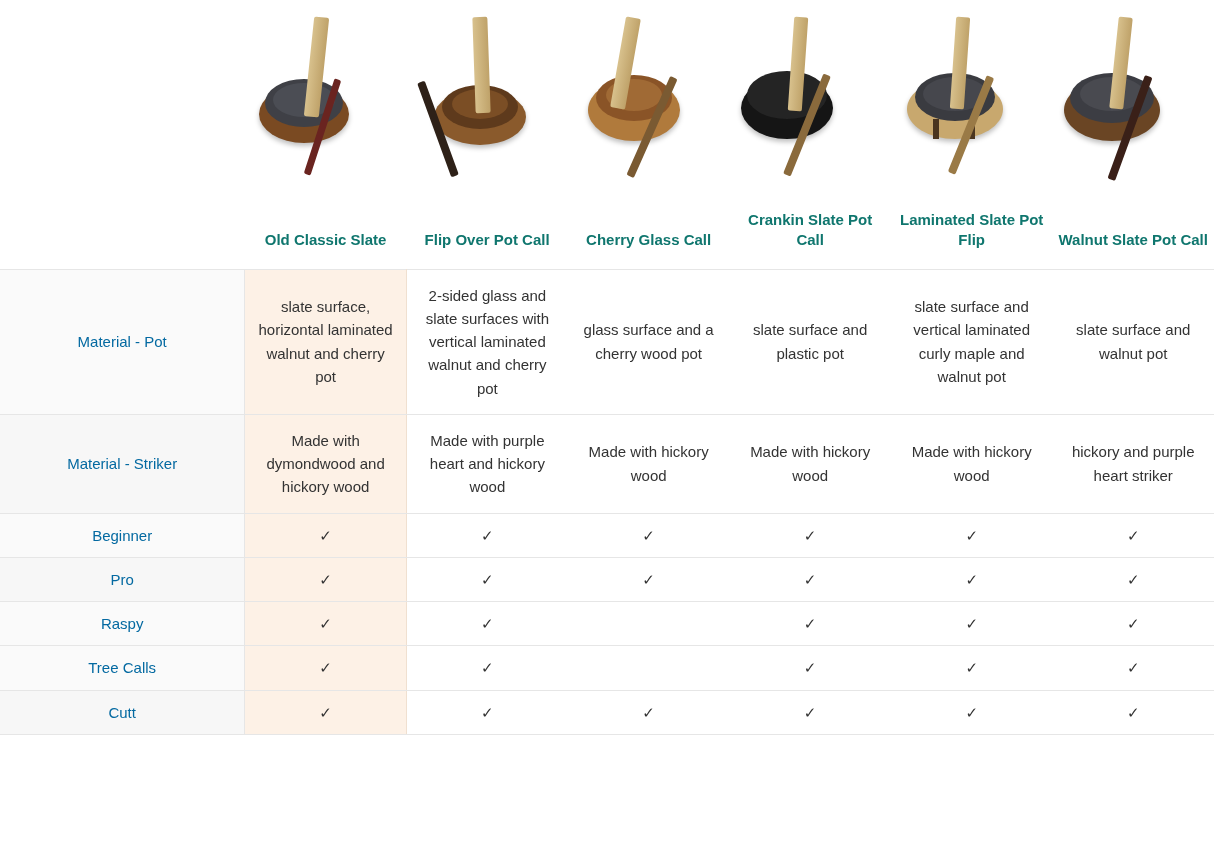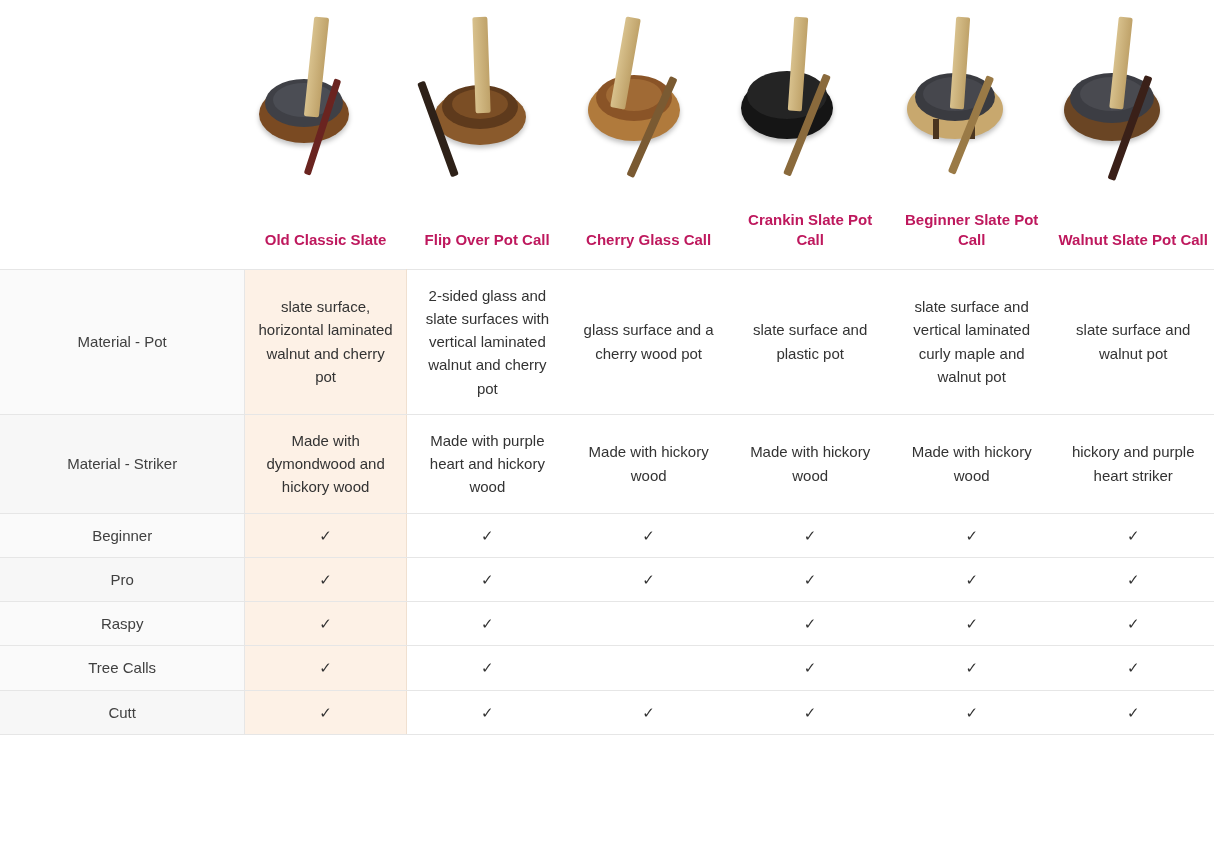--- a/index.html
+++ b/index.html
@@ -55,31 +55,31 @@
     transform-origin: 50% 50%;
   }
 
   
   .prod-head {
     text-align: center;
     vertical-align: bottom;
     padding: 10px 6px 18px 6px;
     font-size: 15px;
     font-weight: bold;
-    color: #be185d;
+    color: #0f766e;
     line-height: 1.35;
     border: none;
   }
   .blank-head { border: none; }
 
   
   td.rowlabel {
     text-align: center;
     font-size: 15px;
-    color: #404040;
+    color: #0369a1;
     background: #fafafa;
     padding: 14px 10px;
     border-top: 1px solid #e6e6e6;
     border-bottom: 1px solid #e6e6e6;
     border-right: 1px solid #e6e6e6;
   }
   td.cell {
     text-align: center;
     font-size: 15px;
     color: #333;
@@ -179,21 +179,21 @@
         </div>
       </td>
     </tr>
 
     <tr>
       <td class="blank-head"></td>
       <td class="prod-head">Old Classic Slate</td>
       <td class="prod-head">Flip Over Pot Call</td>
       <td class="prod-head">Cherry Glass Call</td>
       <td class="prod-head">Crankin Slate Pot Call</td>
-      <td class="prod-head">Beginner Slate Pot Call</td>
+      <td class="prod-head">Laminated Slate Pot Flip</td>
       <td class="prod-head">Walnut Slate Pot Call</td>
     </tr>
 
     <tr>
       <td class="rowlabel">Material - Pot</td>
       <td class="cell highlight">slate surface, horizontal laminated walnut and cherry pot</td>
       <td class="cell">2-sided glass and slate surfaces with vertical laminated walnut and cherry pot</td>
       <td class="cell">glass surface and a cherry wood pot</td>
       <td class="cell">slate surface and plastic pot</td>
       <td class="cell">slate surface and vertical laminated curly maple and walnut pot</td>

